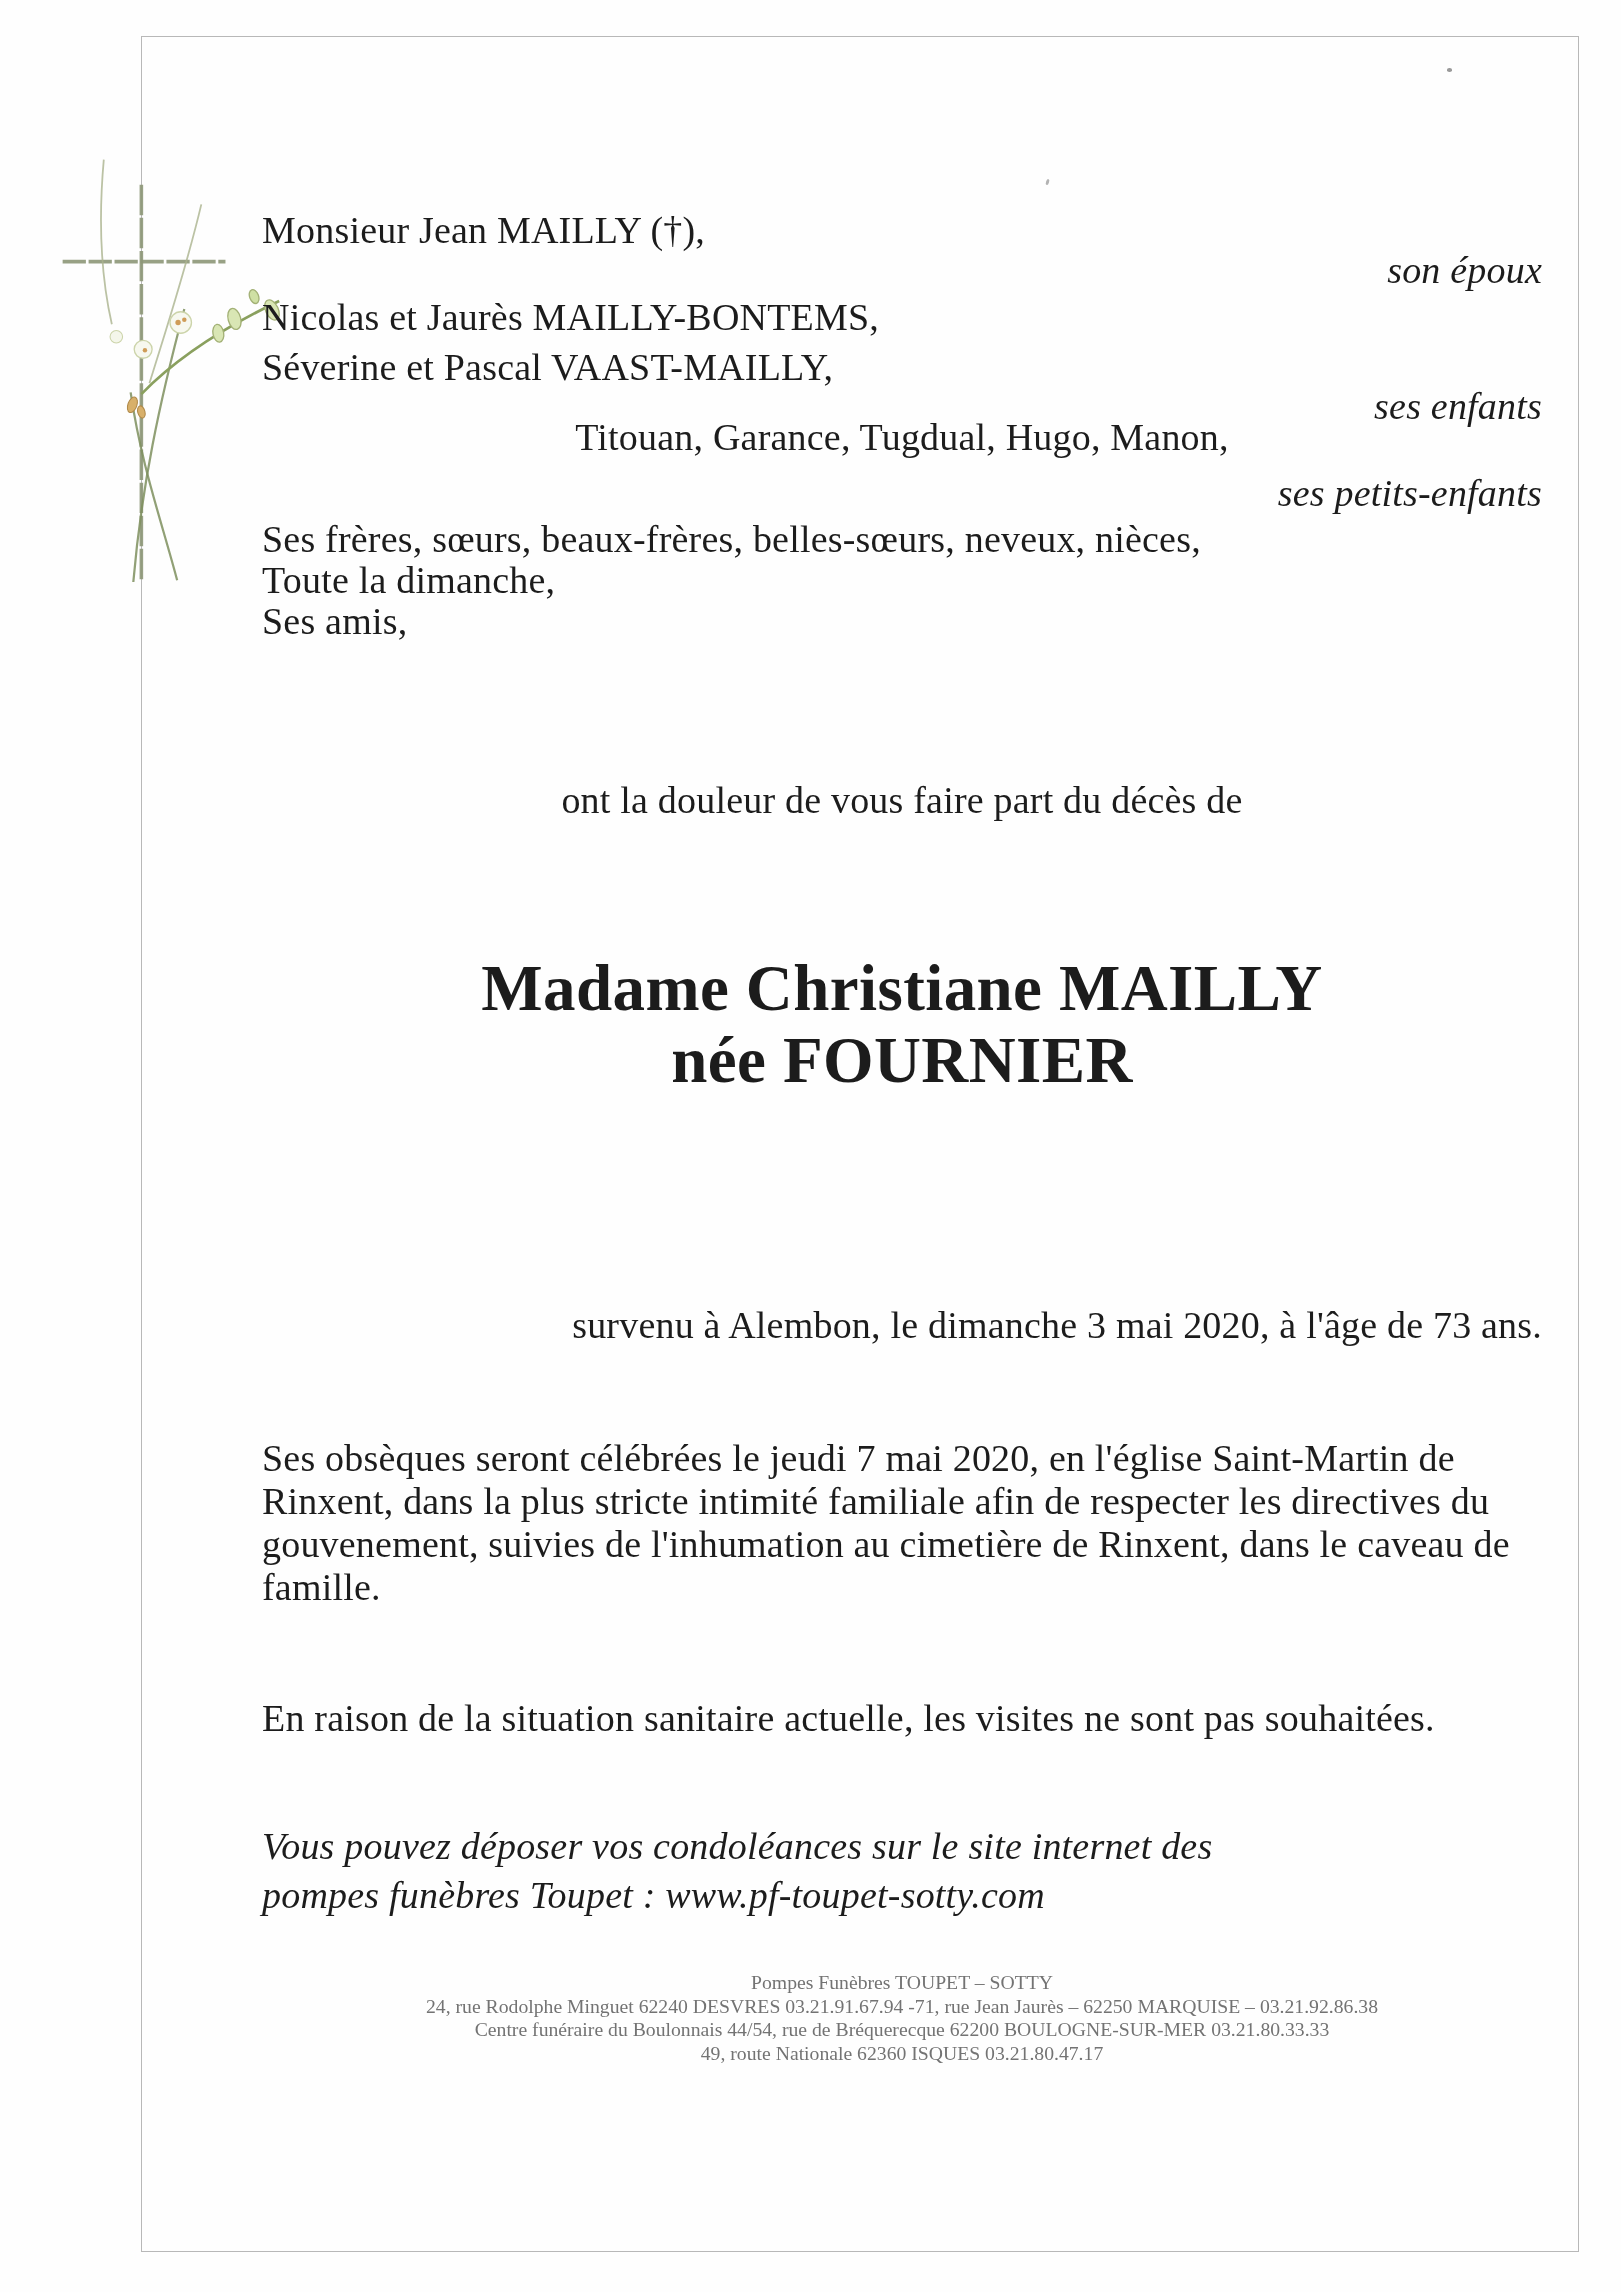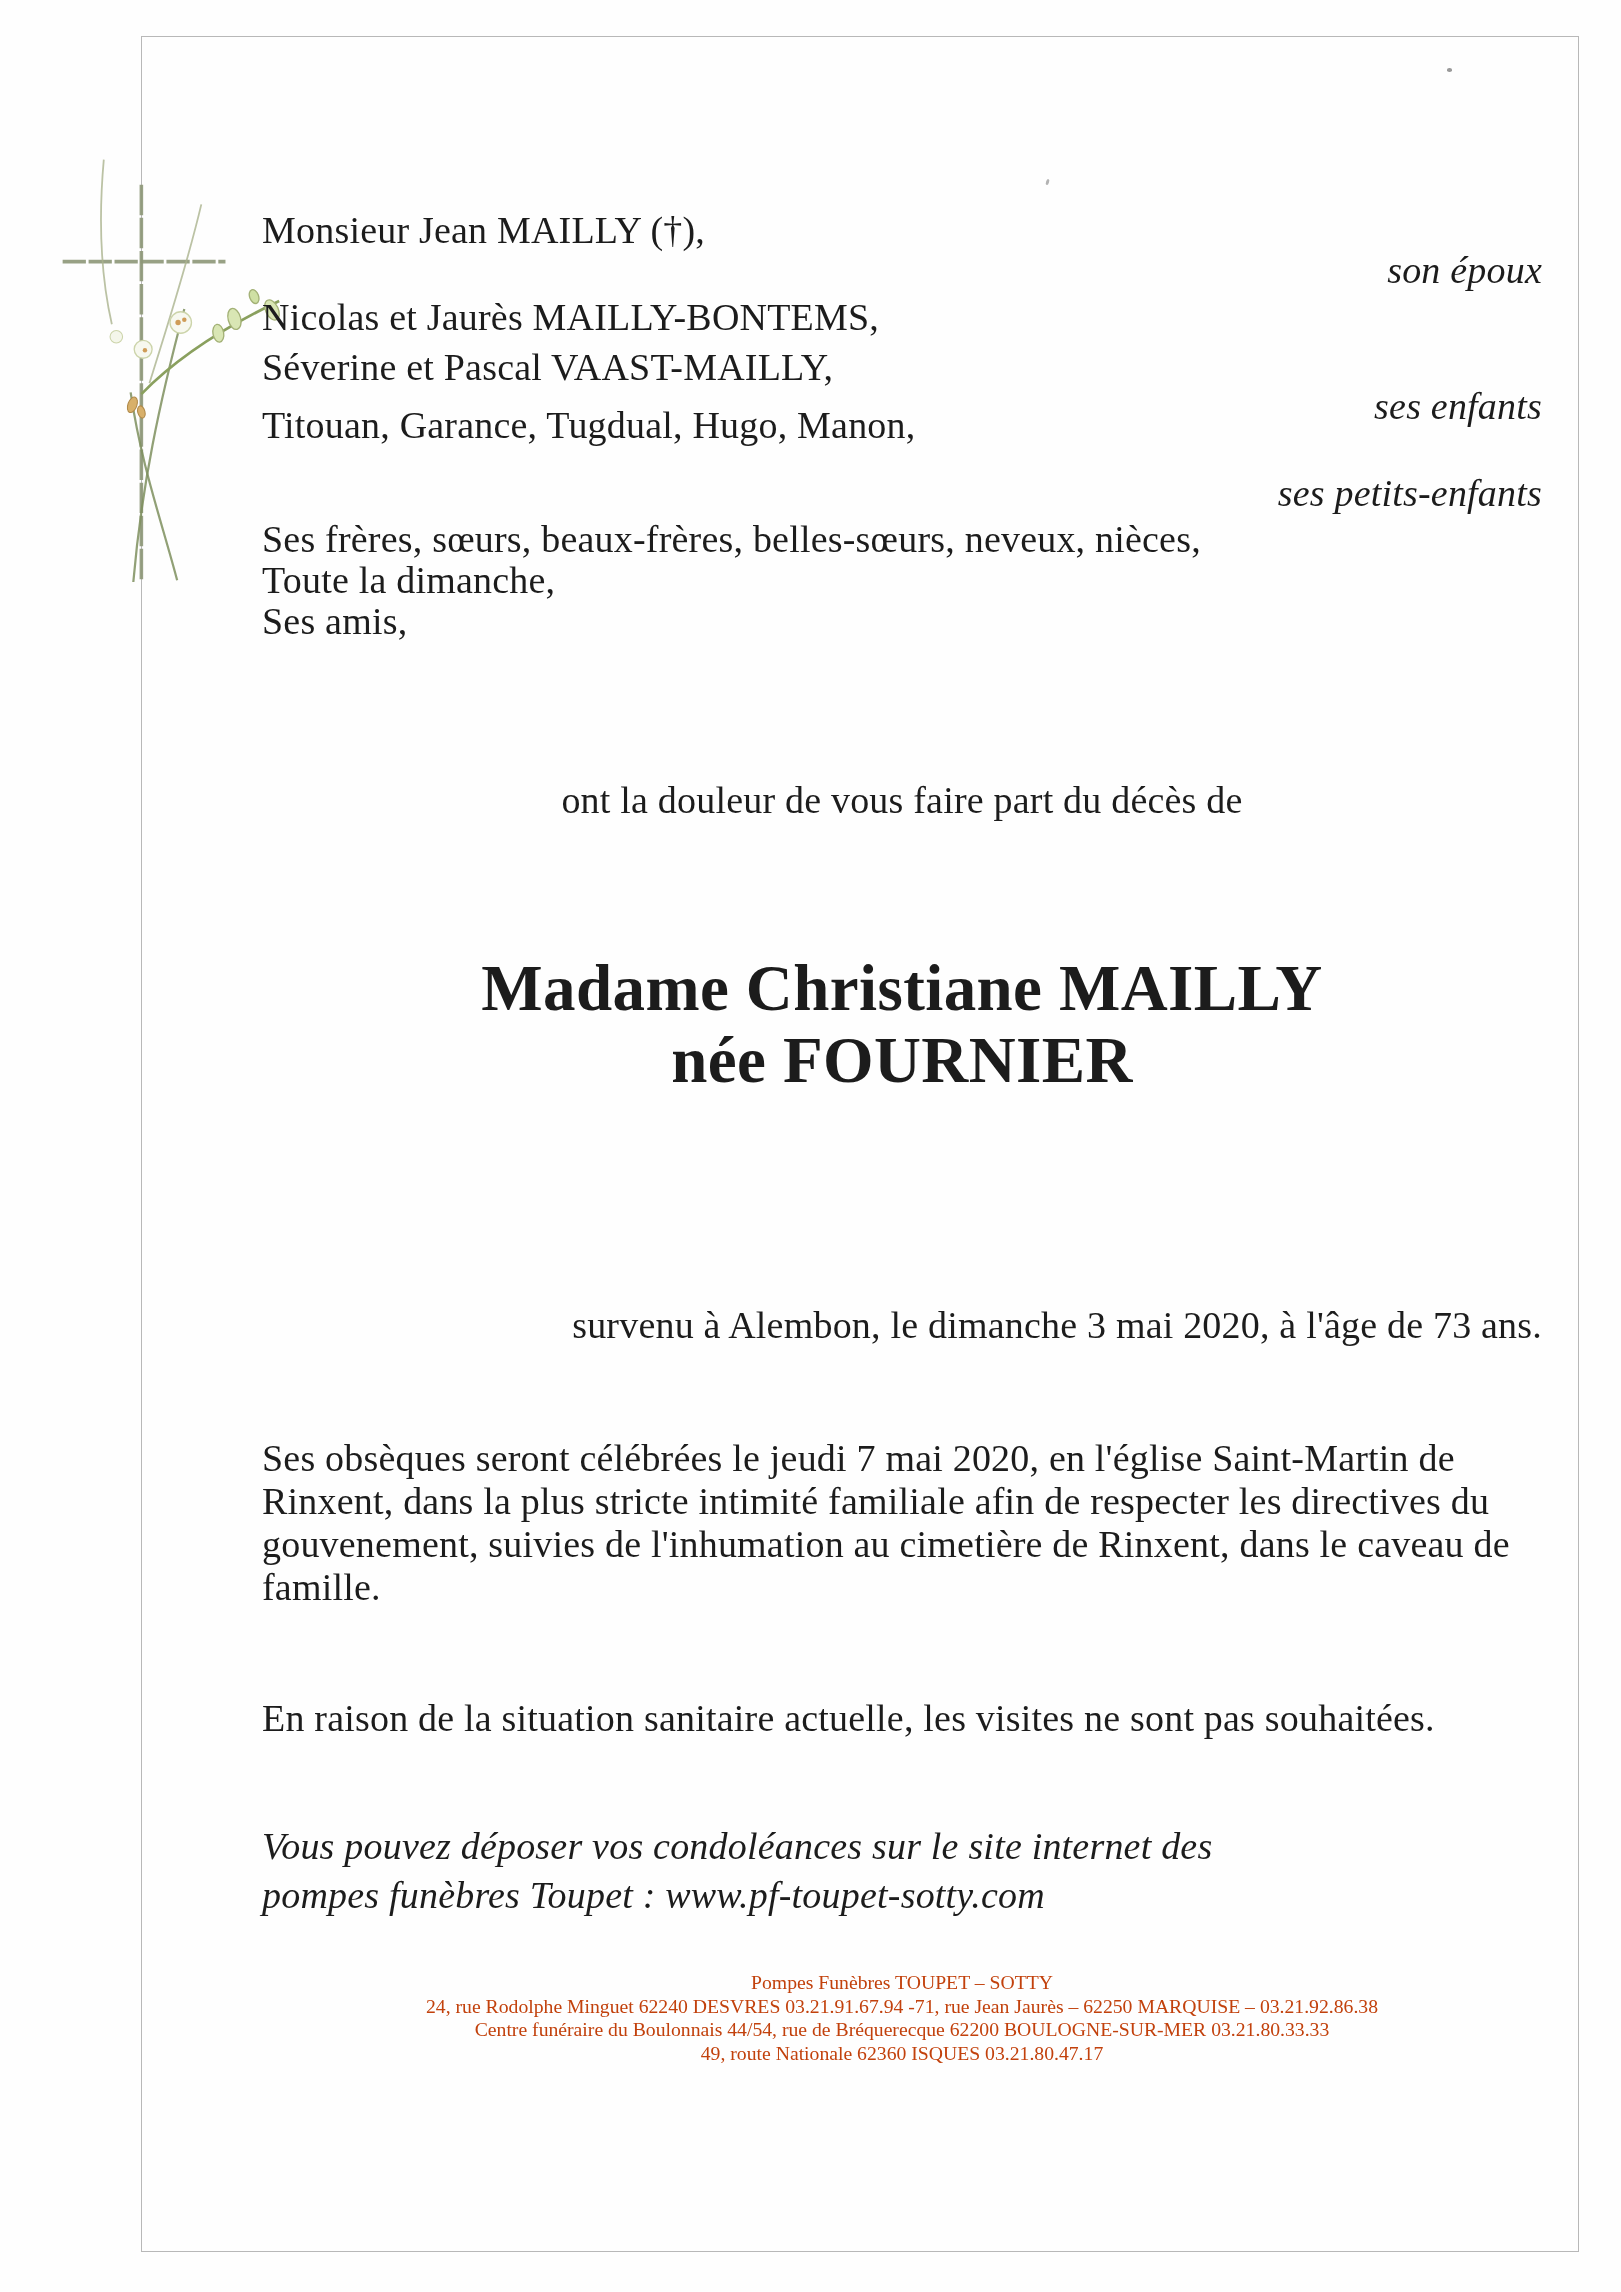--- a/index.html
+++ b/index.html
@@ -51,29 +51,29 @@
     letter-spacing: 0.4px;
   }
   .footer-line {
     position: absolute;
     left: 262px;
     width: 1280px;
     text-align: center;
     font-size: 19.7px;
     line-height: 1;
     white-space: nowrap;
-    color: #c2410c;
+    color: #737373;
   }
   
   .l-husband        { top: 209px; }
   .l-spouse-rel     { top: 249px; }
   .l-children-1     { top: 296px; }
   .l-children-2     { top: 346px; }
   .l-children-rel   { top: 385px; }
-  .l-grandchildren  { top: 404px; }
+  .l-grandchildren  { top: 416px; text-align: center; }
   .l-grandch-rel    { top: 472px; }
   .l-siblings       { top: 518px; }
   .l-family         { top: 559px; }
   .l-friends        { top: 600px; }
   .l-lead           { top: 779px; }
   .l-title-1        { top: 956px; }
   .l-title-2        { top: 1028px; }
   .l-death          { top: 1304px; text-align: right; }
   .l-funeral-1      { top: 1437px; }
   .l-funeral-2      { top: 1480px; }

